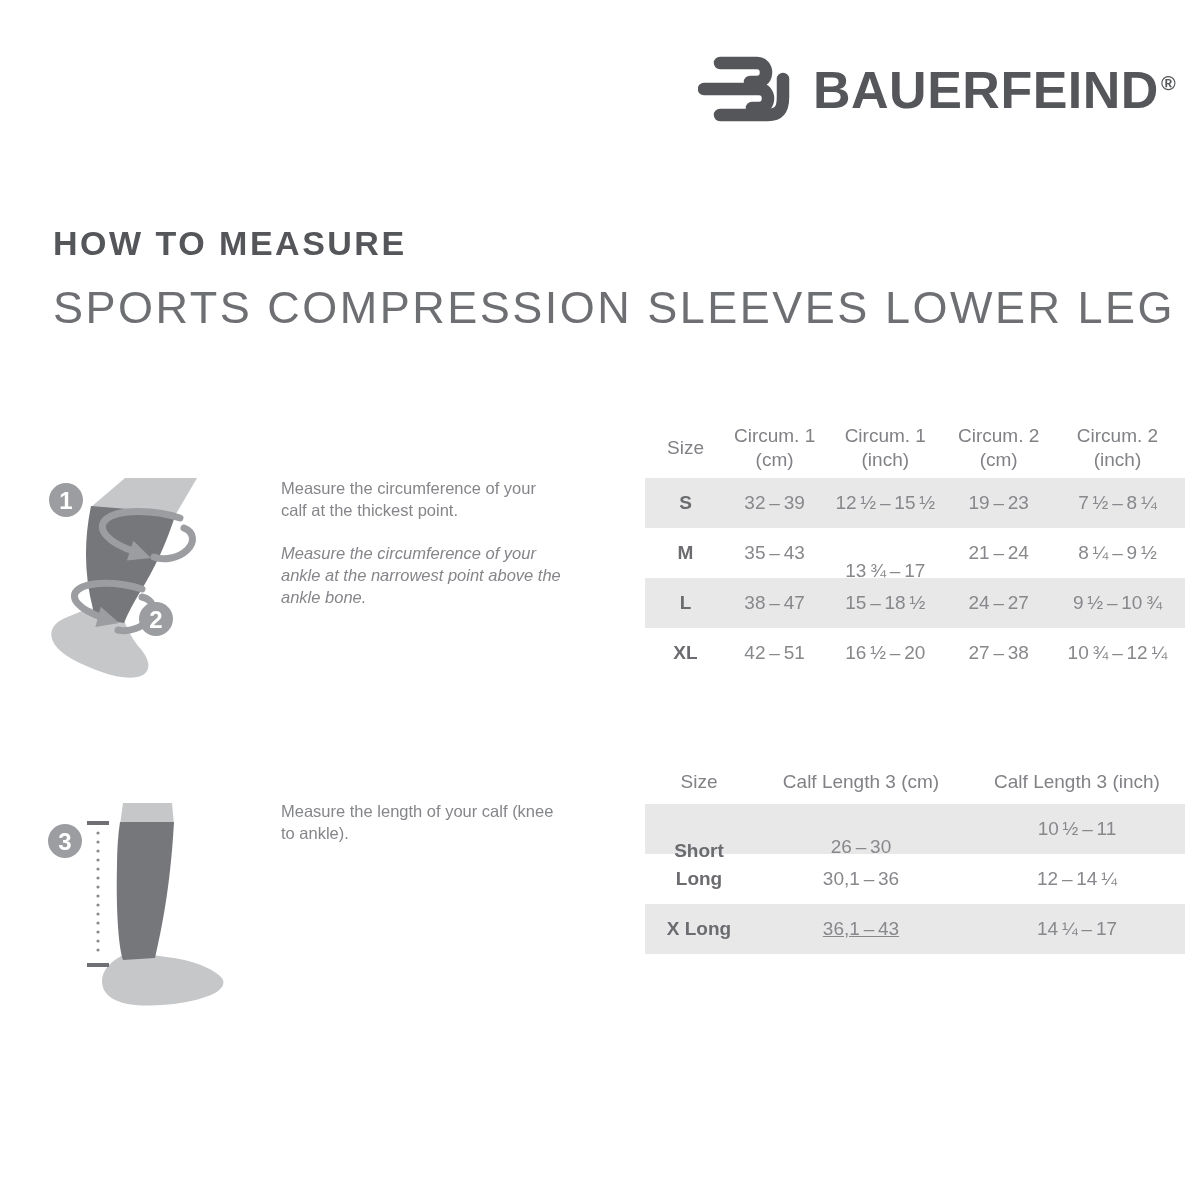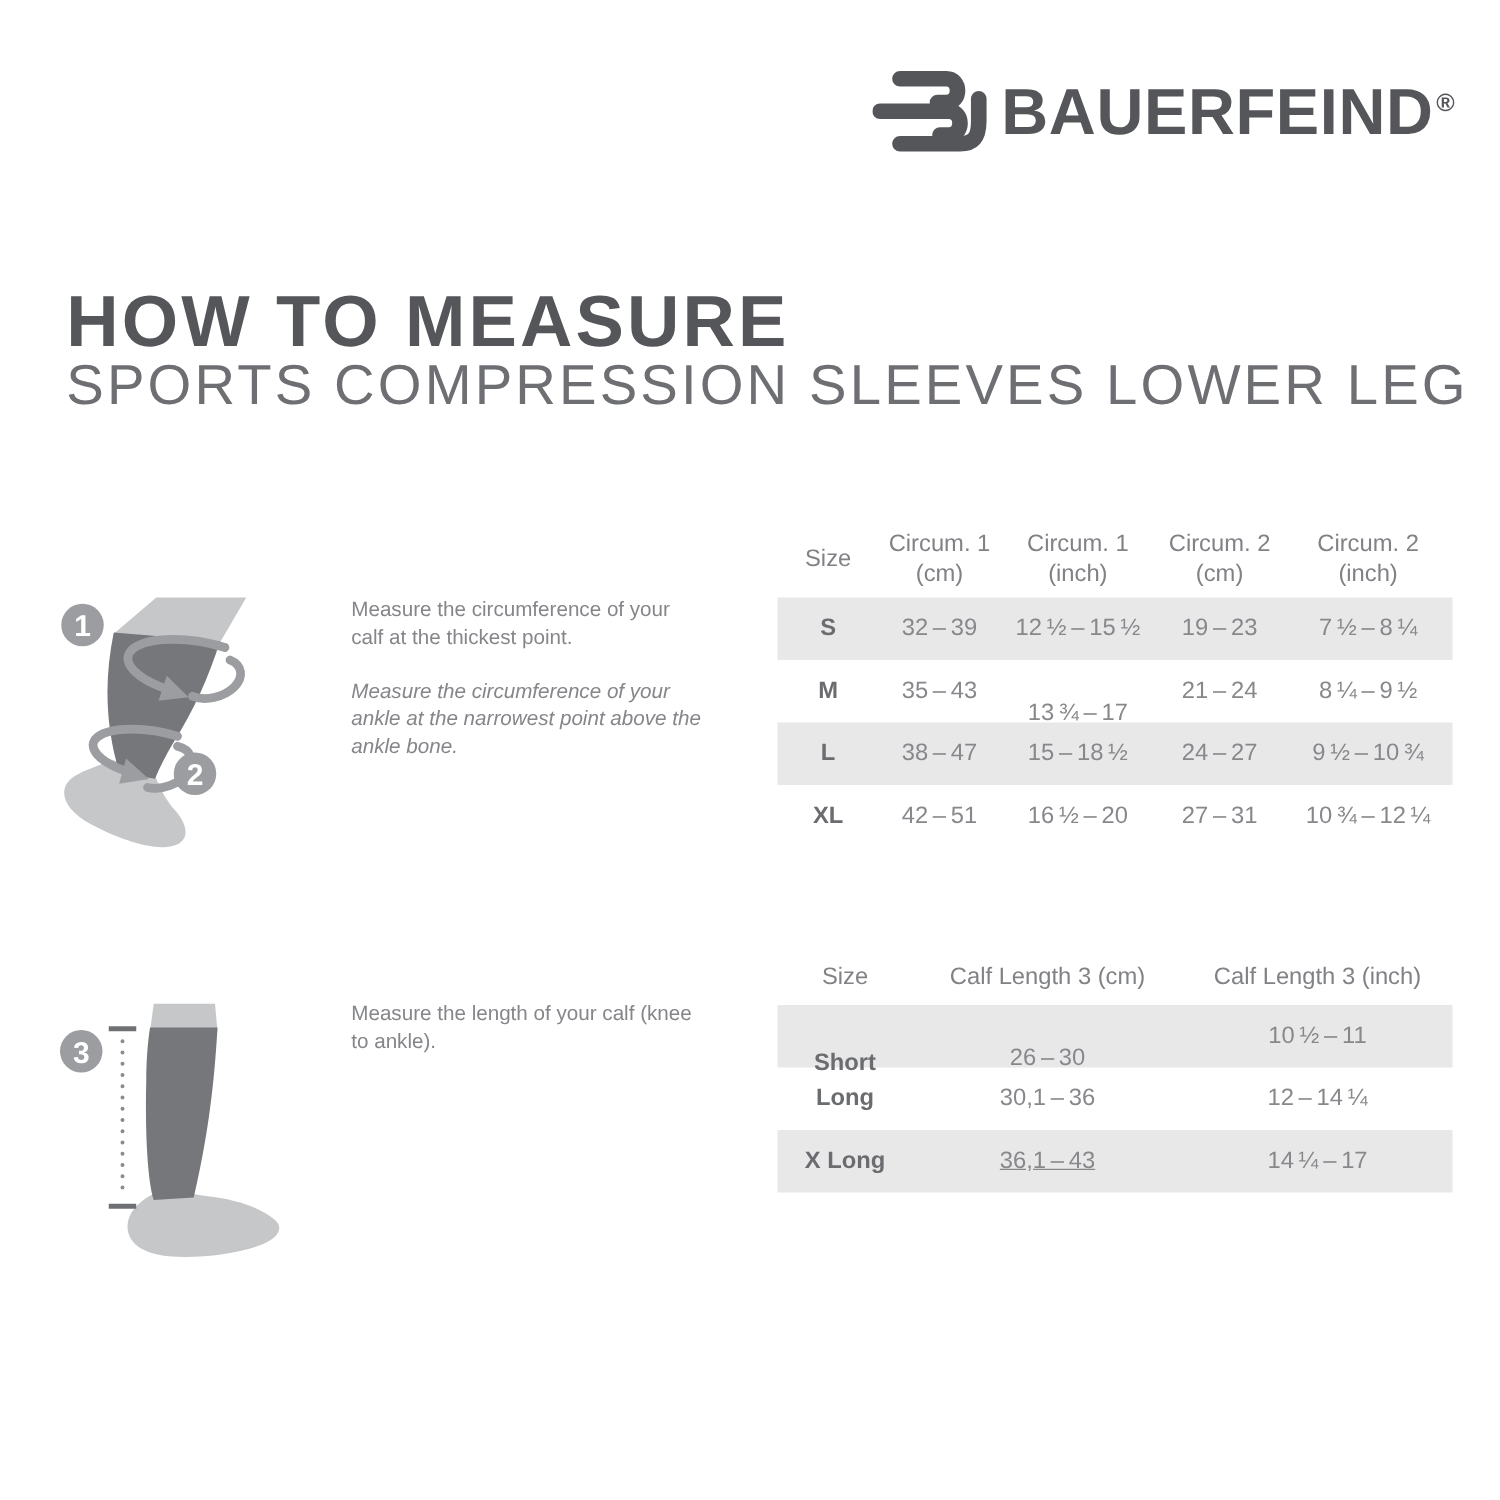--- a/index.html
+++ b/index.html
@@ -4,40 +4,40 @@
 <style>
   html,body{margin:0;padding:0;}
   body{
     width:1200px;height:1200px;position:relative;background:#ffffff;
     font-family:"Liberation Sans", sans-serif;overflow:hidden;
     -webkit-font-smoothing:antialiased;
   }
   
   .logo-block{position:absolute;left:698px;top:48px;height:84px;display:flex;align-items:center;}
   .logo-mark{width:95px;height:82px;flex:0 0 auto;}
-  .wordmark{font-size:52px;font-weight:700;color:#55565a;letter-spacing:.5px;margin-left:8px;
+  .wordmark{font-size:52px;font-weight:700;color:#55565a;letter-spacing:.5px;margin-left:20px;
             line-height:82px;white-space:nowrap;}
   .reg{font-size:20px;font-weight:700;color:#55565a;vertical-align:super;line-height:0;margin-left:2px;}
   
-  .page-title{position:absolute;left:53px;top:224px;font-size:58px;font-weight:700;
+  .page-title{position:absolute;left:53px;top:224px;font-size:34px;font-weight:700;
               color:#55565a;letter-spacing:2.5px;white-space:nowrap;}
   .page-subtitle{position:absolute;left:53px;top:282px;font-size:45px;font-weight:400;
               color:#6e6f72;letter-spacing:2.5px;white-space:nowrap;}
   
   .step-text{position:absolute;left:281px;width:285px;font-size:16.5px;line-height:22px;
              color:#85868a;}
   .step-1{top:477px;}
   .step-2{top:542px;font-style:italic;}
   .step-3{top:800px;}
   
   .illu-1{position:absolute;left:40px;top:462px;}
   .illu-2{position:absolute;left:30px;top:785px;}
   .badge-num{font:700 24px "Liberation Sans", sans-serif;fill:#ffffff;}
   
-  .table{position:absolute;left:622px;width:540px;}
+  .table{position:absolute;left:645px;width:540px;}
   .size-table{top:418px;}
   .length-table{top:760px;}
   .thead{display:flex;align-items:center;}
   .size-table .thead{height:60px;}
   .length-table .thead{height:44px;}
   .hcell{font-size:19px;line-height:24px;color:#818286;text-align:center;white-space:pre-line;}
   .trow{display:flex;align-items:center;height:50px;}
   .trow.shaded{background:#e8e8e9;}
   .tcell{font-size:19px;color:#87888b;text-align:center;}
   .tcell.size-col{font-weight:700;color:#6b6c6f;}
@@ -142,21 +142,21 @@
         <div class="tcell size-col" style="width: 15%;">L</div>
         <div class="tcell" style="width: 18%;">38 – 47</div>
         <div class="tcell" style="width: 23%;">15 – 18 ½</div>
         <div class="tcell" style="width: 19%;">24 – 27</div>
         <div class="tcell" style="width: 25%;">9 ½ – 10 ¾</div>
       </div>
       <div class="trow">
         <div class="tcell size-col" style="width: 15%;">XL</div>
         <div class="tcell" style="width: 18%;">42 – 51</div>
         <div class="tcell" style="width: 23%;">16 ½ – 20</div>
-        <div class="tcell" style="width: 19%;">27 – 31</div>
+        <div class="tcell" style="width: 19%;">27 – 38</div>
         <div class="tcell" style="width: 25%;">10 ¾ – 12 ¼</div>
       </div>
     </div>
 </div>
 
 <div class="table length-table">
   <div class="thead">
     <div class="hcell" style="width:20%">Size</div>
     <div class="hcell" style="width:40%">Calf Length 3 (cm)</div>
     <div class="hcell" style="width:40%">Calf Length 3 (inch)</div>

